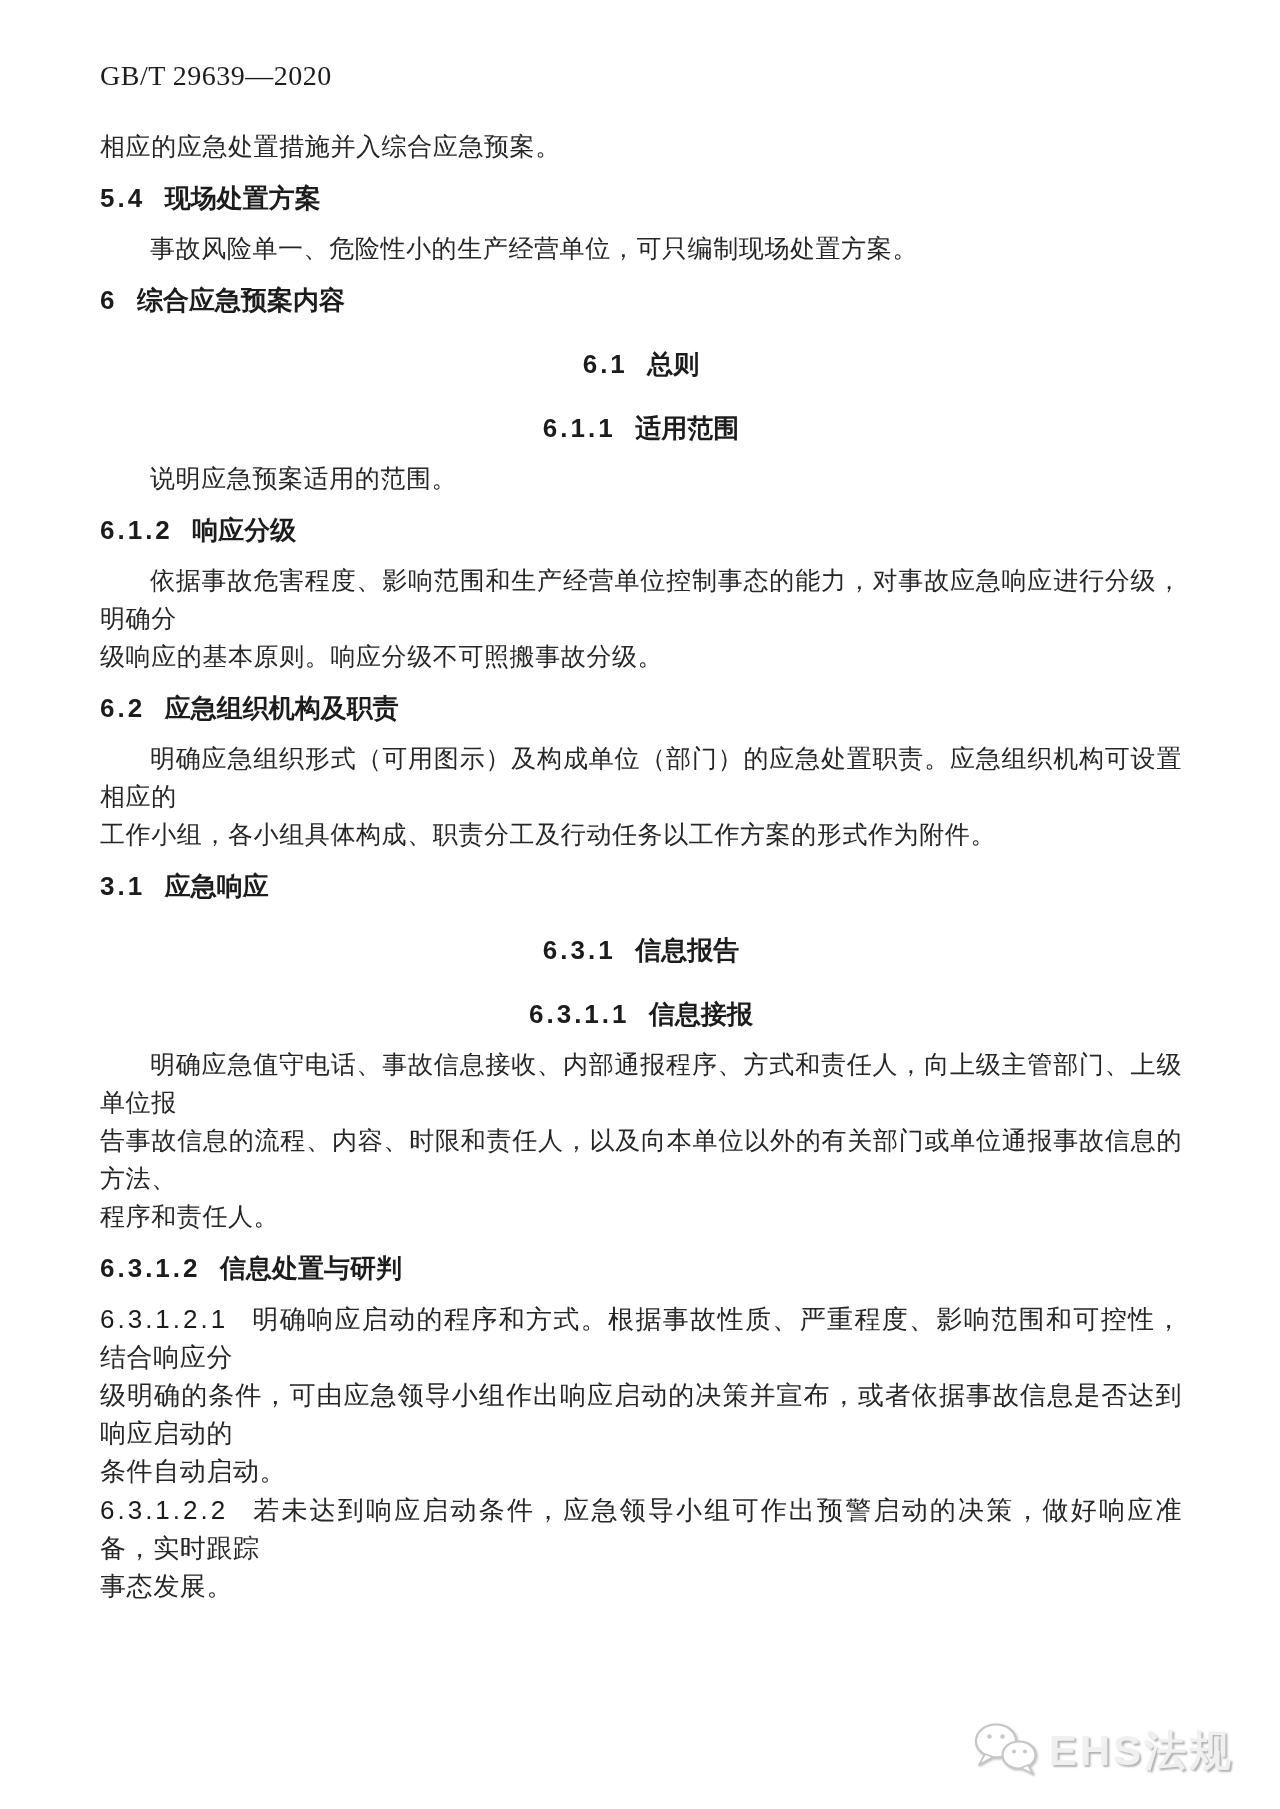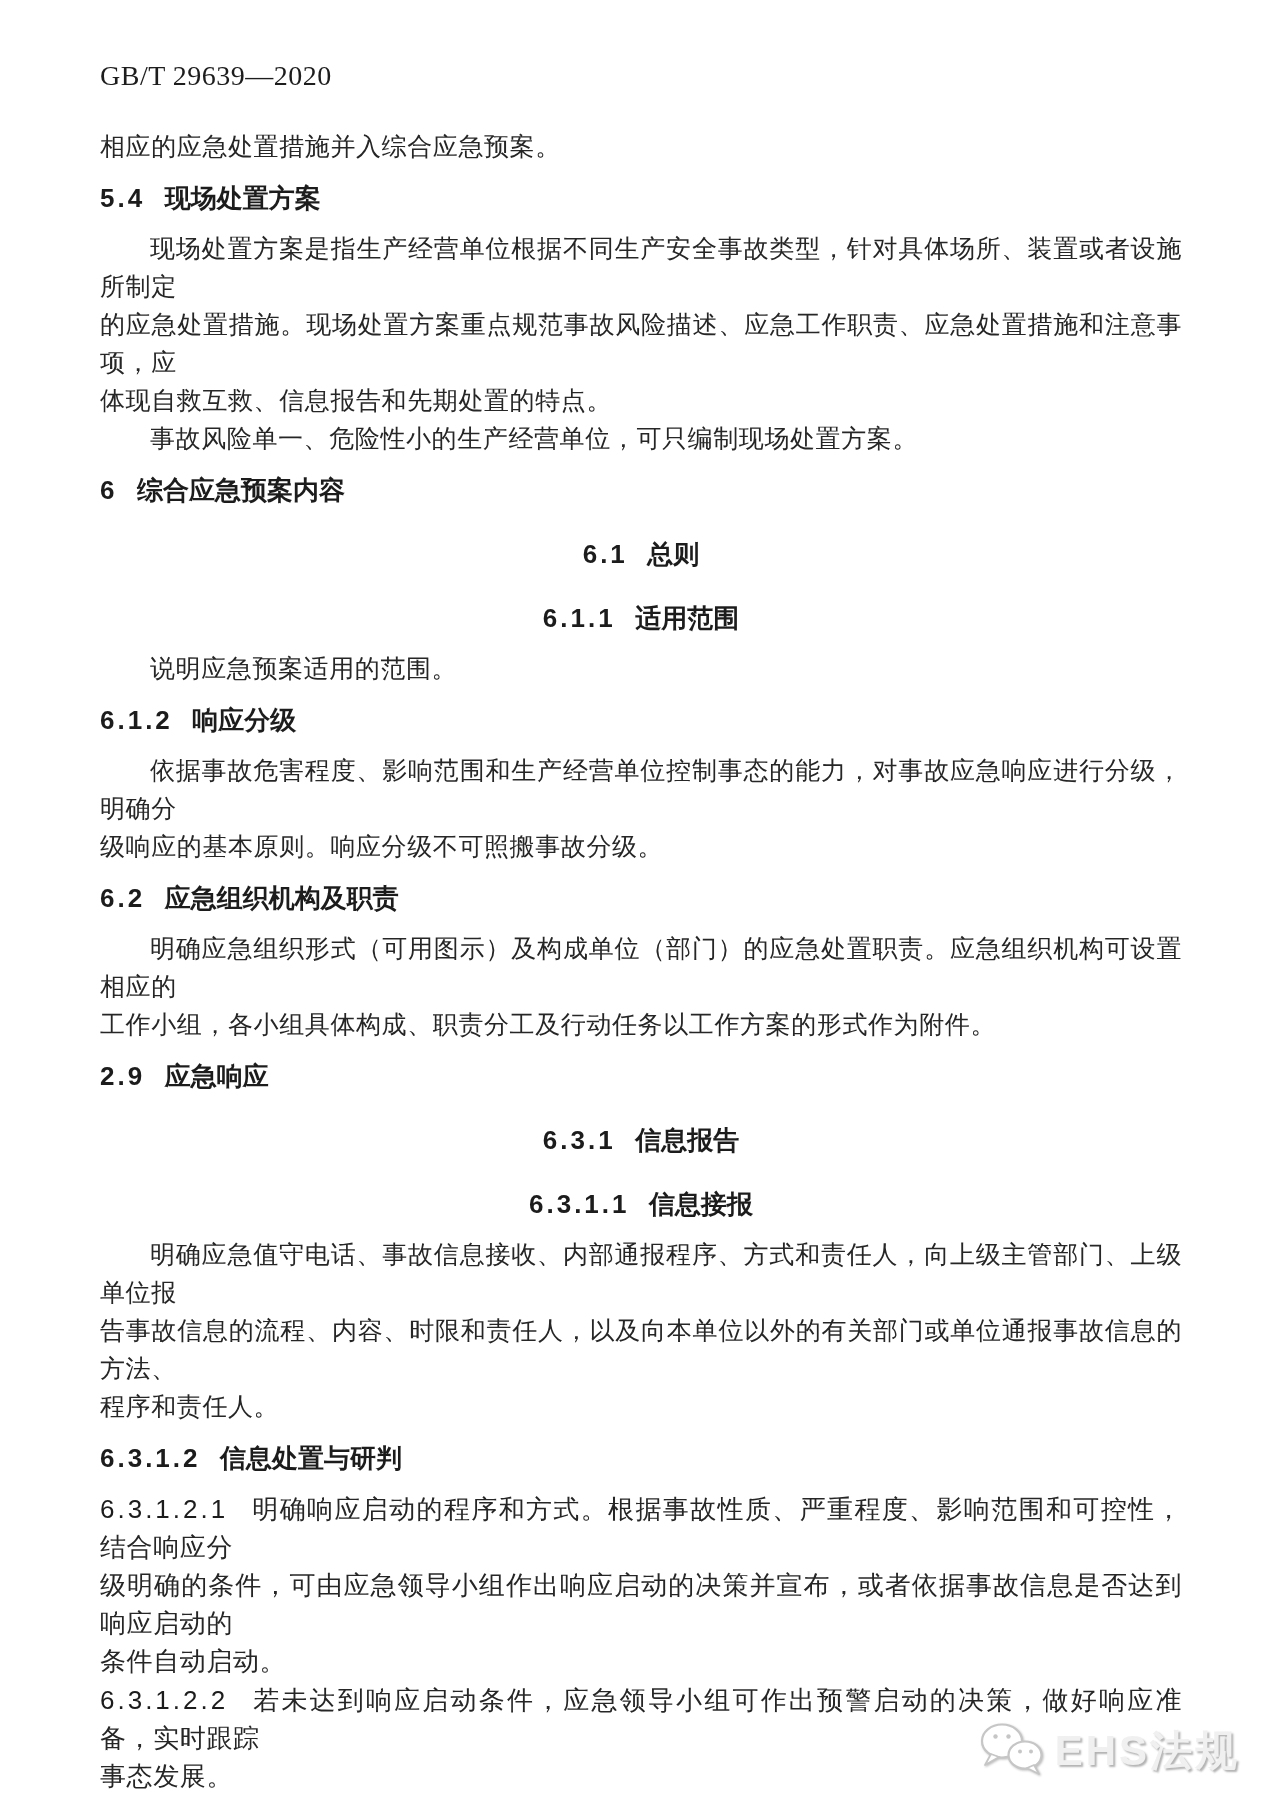--- a/index.html
+++ b/index.html
@@ -57,21 +57,21 @@
   }
   p.numbered .pnum {
     font-family: "Liberation Sans", sans-serif;
     letter-spacing: 3px;
     margin-right: 0.9em;
     color: #1c1c1c;
   }
   p.numbered .ptext { white-space: pre-line; }
   .watermark {
     position: absolute;
-    right: 40px;
+    right: 46px;
     top: 1722px;
     display: flex;
     align-items: center;
     gap: 10px;
     user-select: none;
   }
   .watermark .wm-text {
     font-family: "Liberation Sans", sans-serif;
     font-size: 42px;
     font-weight: 700;
@@ -88,23 +88,20 @@
 
   <div class="running-header">GB/T 29639—2020</div>
 
   <p class="body">相应的应急处置措施并入综合应急预案。</p>
 
   <h2 class="hd">
     <span class="hnum">5.4</span>
     <span class="htitle">现场处置方案</span>
   </h2>
 
-  <p class="body indent">现场处置方案是指生产经营单位根据不同生产安全事故类型，针对具体场所、装置或者设施所制定
-的应急处置措施。现场处置方案重点规范事故风险描述、应急工作职责、应急处置措施和注意事项，应
-体现自救互救、信息报告和先期处置的特点。</p>
   <p class="body indent">事故风险单一、危险性小的生产经营单位，可只编制现场处置方案。</p>
 
   <h1 class="hd">
     <span class="hnum">6</span>
     <span class="htitle">综合应急预案内容</span>
   </h1>
 
   <h2 class="hd">
     <span class="hnum">6.1</span>
     <span class="htitle">总则</span>
@@ -127,21 +124,21 @@
 
   <h2 class="hd">
     <span class="hnum">6.2</span>
     <span class="htitle">应急组织机构及职责</span>
   </h2>
 
   <p class="body indent">明确应急组织形式（可用图示）及构成单位（部门）的应急处置职责。应急组织机构可设置相应的
 工作小组，各小组具体构成、职责分工及行动任务以工作方案的形式作为附件。</p>
 
   <h2 class="hd">
-    <span class="hnum">2.9</span>
+    <span class="hnum">3.1</span>
     <span class="htitle">应急响应</span>
   </h2>
 
   <h3 class="hd">
     <span class="hnum">6.3.1</span>
     <span class="htitle">信息报告</span>
   </h3>
 
   <h4 class="hd">
     <span class="hnum">6.3.1.1</span>

